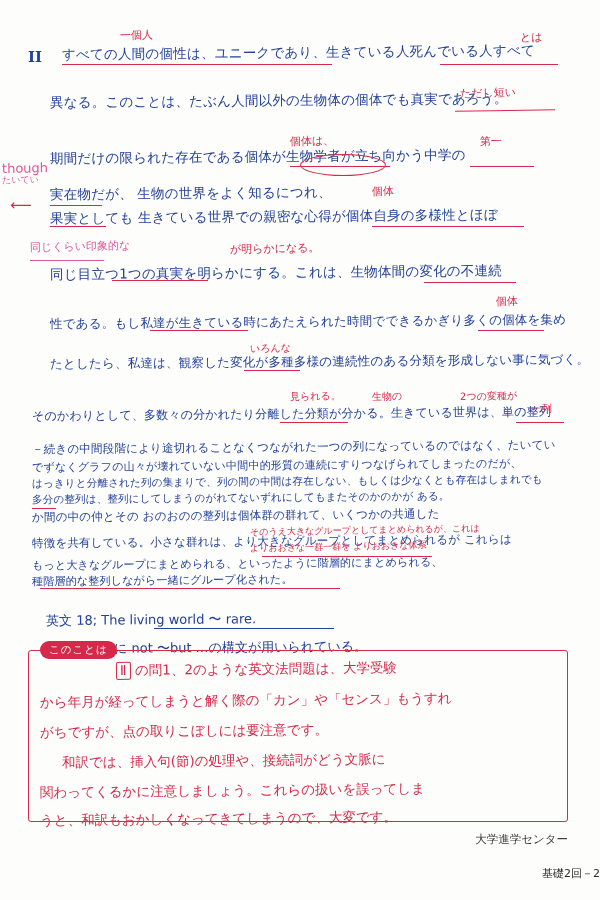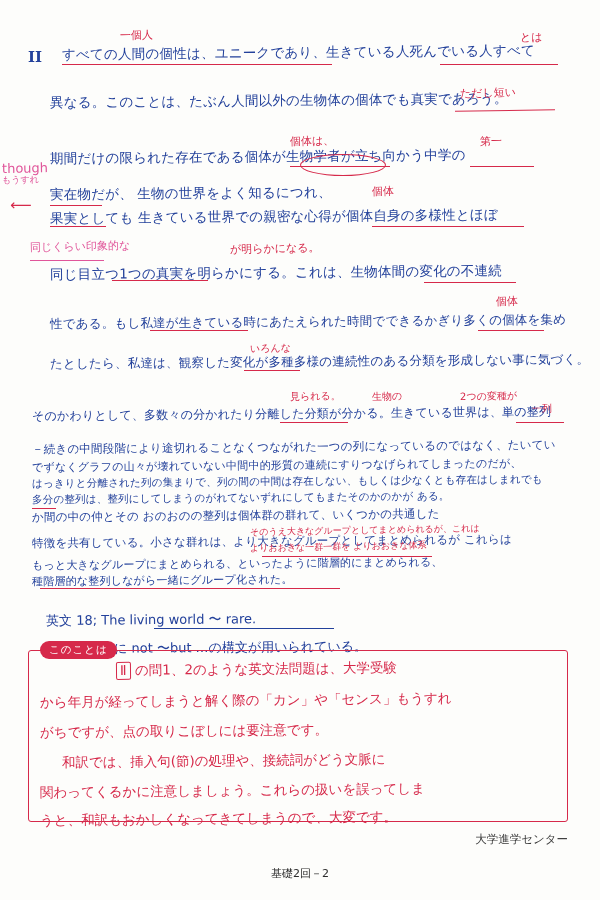--- a/index.html
+++ b/index.html
@@ -132,21 +132,21 @@
     font-size: 11.5px;
     color: #3a3a3a;
     font-family: "DejaVu Sans", sans-serif;
     margin-left: 22px;
   }
   #footer {
     position: absolute;
     left: 0;
     right: 0;
     top: 866px;
-    text-align: center;
+    text-align: right;
     font-size: 11px;
     color: #2b2b2b;
     font-family: "DejaVu Sans", sans-serif;
   }
 
   
   .arrow-left {
     position: absolute;
     color: #d6294a;
     font-size: 15px;
@@ -201,21 +201,21 @@
   <div class="hw corr red" style="top:296px;left:496px;font-size:11px;">個体</div>
   <div class="hw corr red" style="top:344px;left:250px;font-size:10px;">いろんな</div>
   <div class="hw corr red" style="top:392px;left:290px;font-size:10px;">見られる。</div>
   <div class="hw corr red" style="top:392px;left:372px;font-size:10px;">生物の</div>
   <div class="hw corr red" style="top:392px;left:460px;font-size:10px;">2つの変種が</div>
   <div class="hw corr red" style="top:404px;left:532px;font-size:10px;">一列</div>
   <div class="hw corr-sm red" style="top:528px;left:250px;font-size:9px;">そのうえ大きなグループとしてまとめられるが、これは</div>
   <div class="hw corr-sm red" style="top:544px;left:250px;font-size:9px;">よりおおきな一群一群を   よりおおきな体系</div>
 
   <div class="hw corr-sm pink" style="top:162px;left:2px;font-size:13px;">though</div>
-  <div class="hw corr-sm pink" style="top:176px;left:2px;font-size:9px;">もうすれ</div>
+  <div class="hw corr-sm pink" style="top:176px;left:2px;font-size:9px;">たいてい</div>
   <div class="hw corr pink" style="top:242px;left:30px;font-size:11px;">同じくらい印象的な</div>
 
   <div class="mark" style="left:62px;top:64px;width:270px;"></div>
   <div class="mark" style="left:440px;top:64px;width:118px;"></div>
   <div class="mark" style="left:455px;top:110px;width:100px;transform:rotate(-1deg);"></div>
   <div class="mark" style="left:290px;top:166px;width:100px;"></div>
   <div class="mark" style="left:470px;top:166px;width:64px;"></div>
   <div class="mark" style="left:50px;top:205px;width:52px;"></div>
   <div class="mark" style="left:50px;top:226px;width:56px;"></div>
   <div class="mark" style="left:372px;top:226px;width:152px;"></div>

